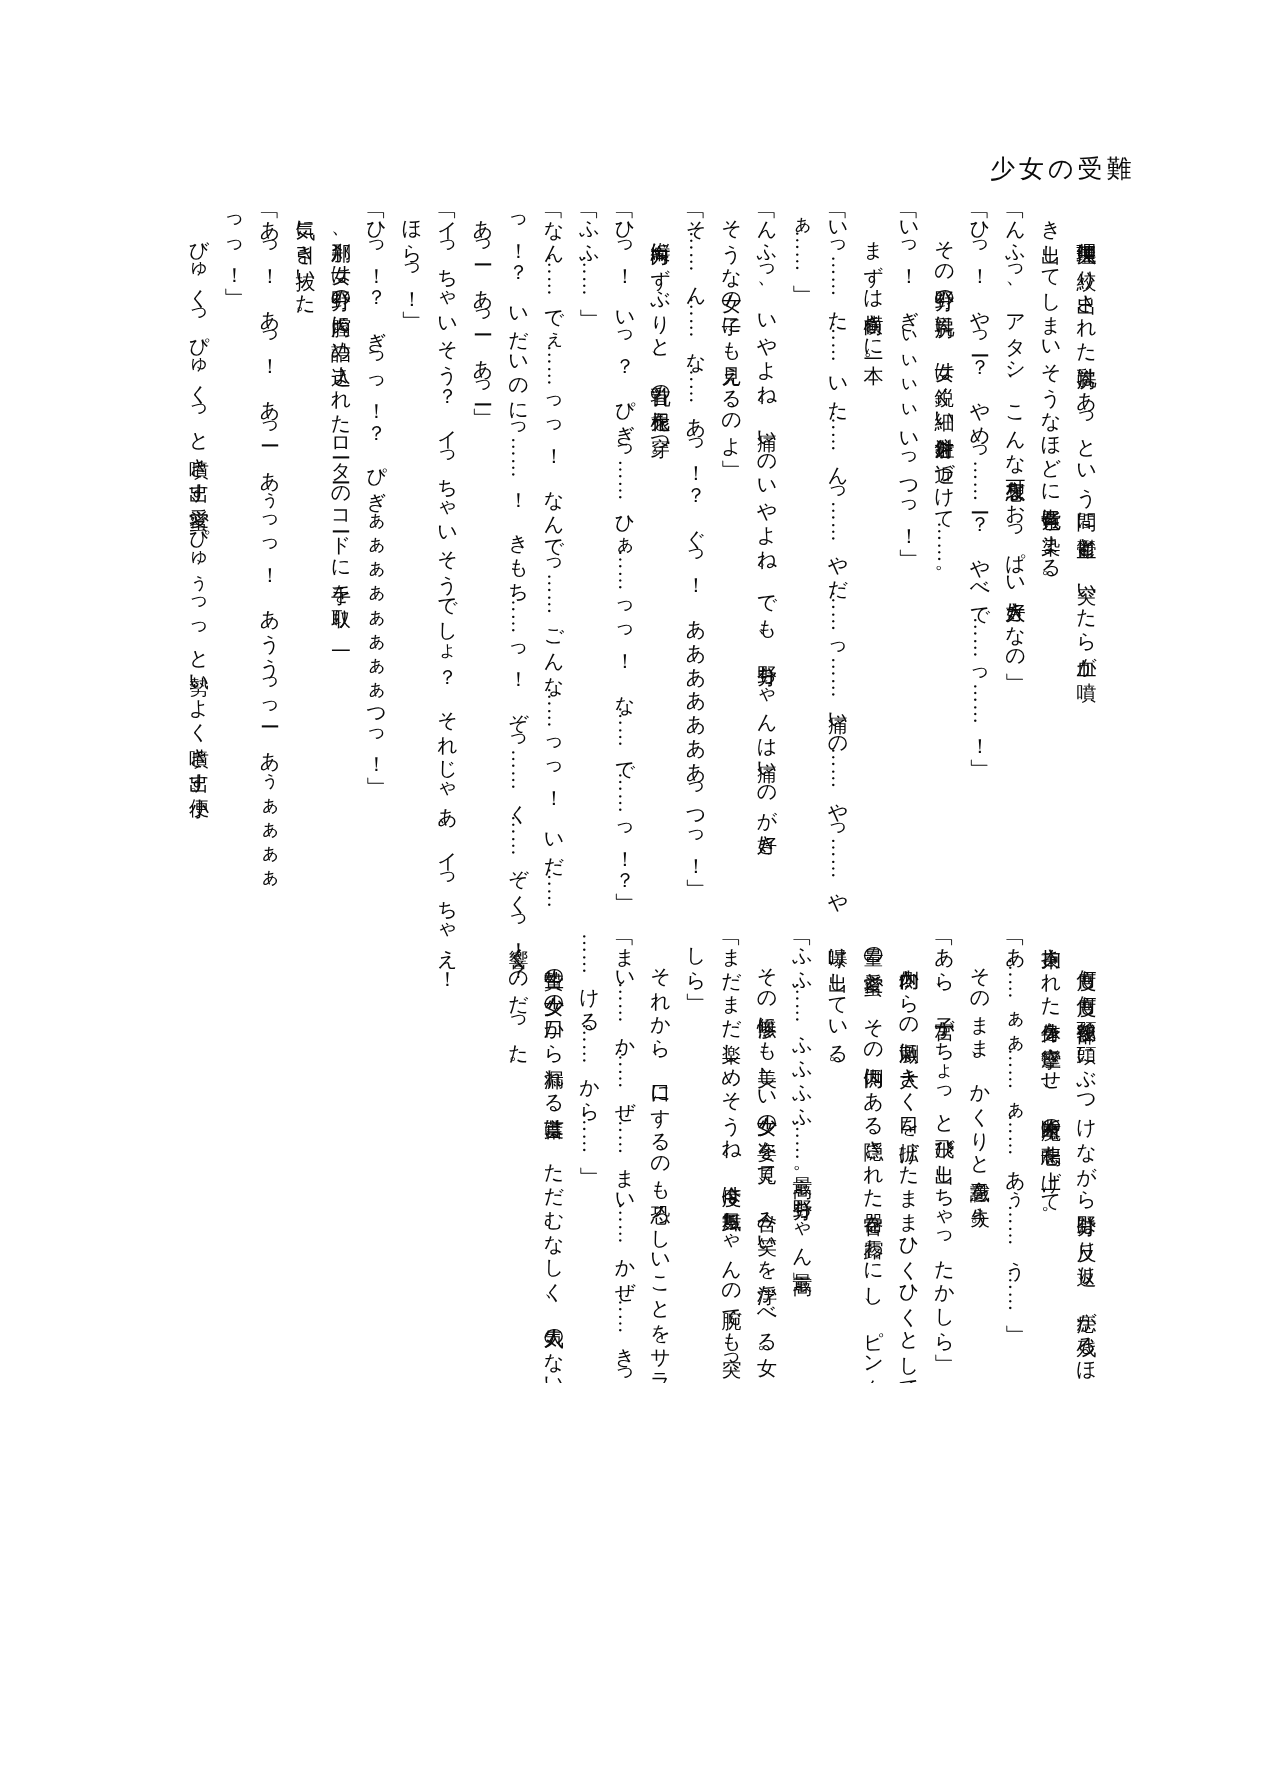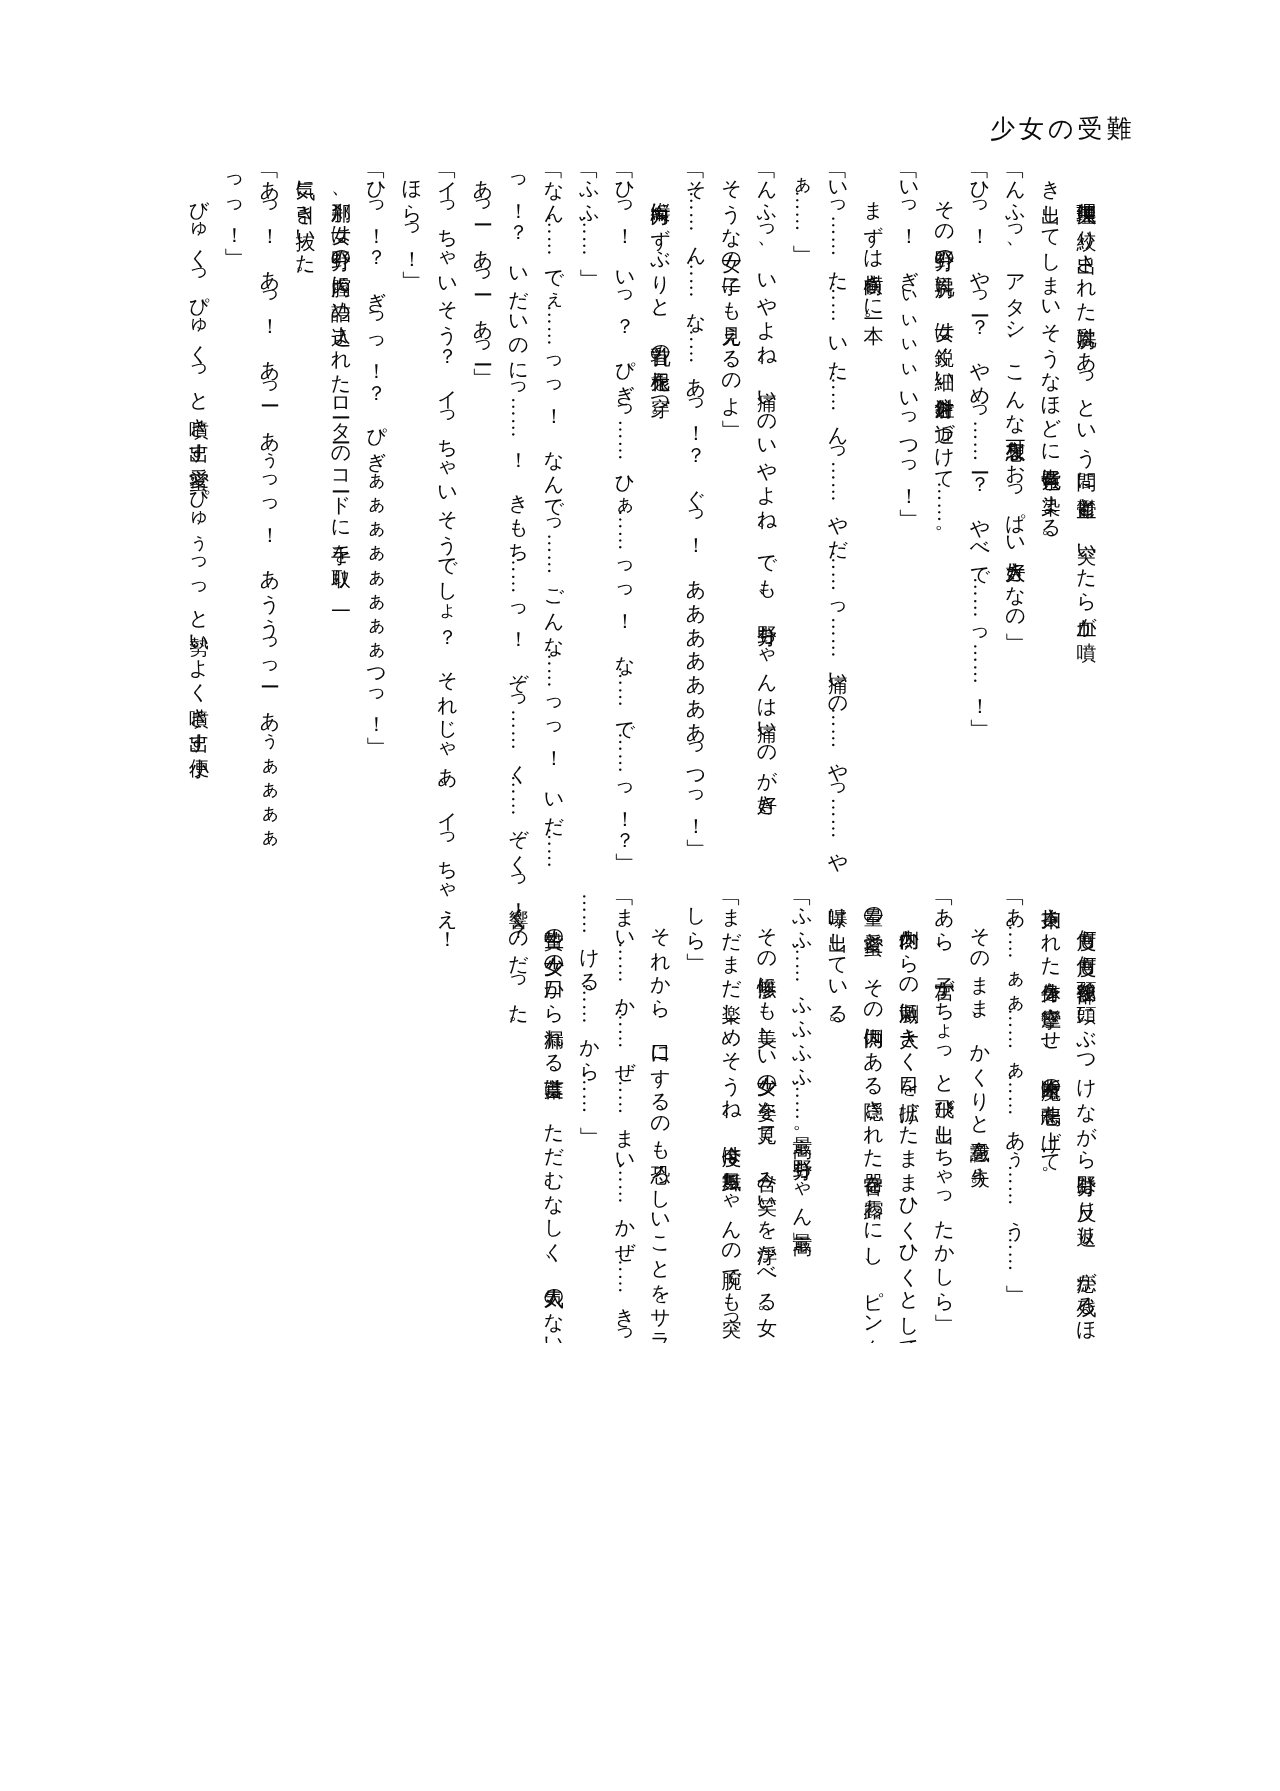--- a/index.html
+++ b/index.html
@@ -8,20 +8,21 @@
     background: #ffffff;
   }
   #page {
     position: relative;
     width: 1280px;
     height: 1343px;
     background: #ffffff;
     overflow: hidden;
     font-family: "Liberation Serif", "DejaVu Serif", serif;
     color: #0a0a0a;
+    margin-top: 40px;
   }
   .header-title {
     position: absolute;
     top: 112px;
     left: 990px;
     font-size: 25px;
     letter-spacing: 4px;
     white-space: nowrap;
   }
   .vblock {

